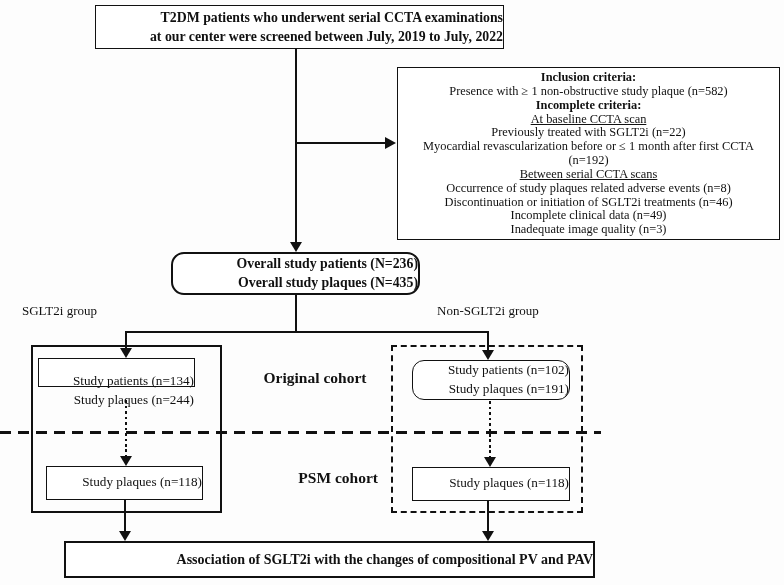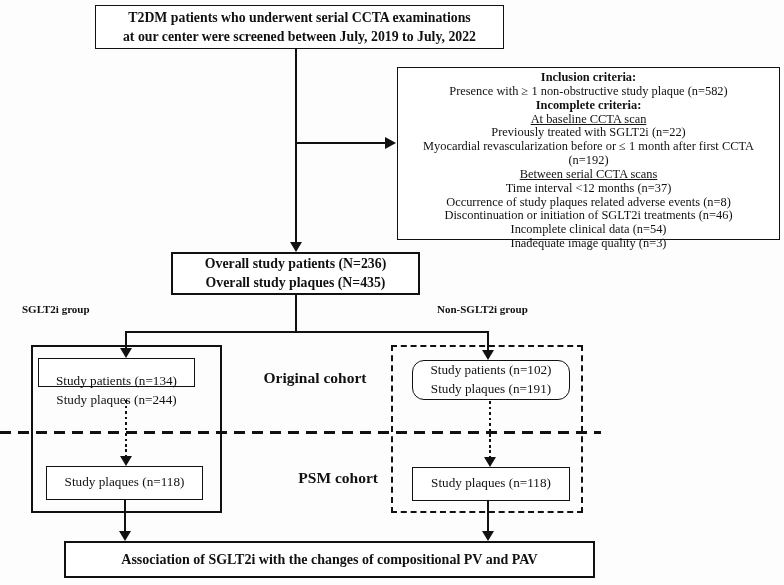--- a/index.html
+++ b/index.html
@@ -9,21 +9,21 @@
     background:#fdfdfd;
     font-family:"Liberation Serif","DejaVu Serif",serif;
     color:#111;
     overflow:hidden;
   }
   .box{
     position:absolute;
     box-sizing:border-box;
     background:#fff;
     border:1.5px solid #111;
-    text-align:center;
+    text-align:right;
   }
   .bold{font-weight:bold;}
   .hline,.vline{position:absolute;background:#111;}
   .arrow-down{
     position:absolute;width:0;height:0;
     border-left:6px solid transparent;
     border-right:6px solid transparent;
     border-top:10px solid #111;
   }
   .arrow-right{
@@ -39,23 +39,23 @@
   .dash-sep{
     position:absolute;height:3px;
     background:repeating-linear-gradient(90deg,#111 0 11px,transparent 11px 18px);
   }
   
   #screening-box{left:95px;top:5px;width:409px;height:44px;font-size:13.8px;font-weight:bold;line-height:19px;padding-top:2px;}
   
   #criteria-box{left:397px;top:67px;width:383px;height:173px;text-align:center;font-size:12.4px;line-height:13.85px;padding:3px 7px;}
   #criteria-box .u{text-decoration:underline;}
   
-  #overall-box{left:171px;top:252px;width:249px;height:43px;border-width:2px;font-size:13.8px;font-weight:bold;line-height:19px;}
+  #overall-box{left:171px;top:252px;width:249px;height:43px;border-width:2px;font-size:13.8px;font-weight:bold;line-height:19px;border-radius:13px;}
   
-  .grp-label{position:absolute;font-size:11px;font-weight:bold;white-space:nowrap;}
+  .grp-label{position:absolute;font-size:13px;font-weight:normal;white-space:nowrap;}
   #sglt2i-label{left:22px;top:303px;}
   #non-sglt2i-label{left:437px;top:303px;}
   
   #left-outer-box{left:31px;top:345px;width:191px;height:168px;border-width:2px;background:transparent;}
   #right-outer-box{left:391px;top:345px;width:192px;height:168px;border:2.5px dashed #111;background:transparent;}
   
   .inner-box{font-size:13.2px;line-height:18.5px;}
   #left-original-box{left:38px;top:358px;width:157px;height:29px;padding-top:13px;}
   #right-original-box{left:412px;top:360px;width:158px;height:40px;border-radius:12px;}
   #left-psm-box{left:46px;top:466px;width:157px;height:34px;line-height:30px;}
@@ -84,24 +84,23 @@
   <div class="arrow-right" style="left:385px;top:137px;"></div>
 
   <div class="box" id="criteria-box">
     <div class="bold">Inclusion criteria:</div>
     <div>Presence with ≥ 1 non-obstructive study plaque (n=582)</div>
     <div class="bold">Incomplete criteria:</div>
     <div class="u">At baseline CCTA scan</div>
     <div>Previously treated with SGLT2i (n=22)</div>
     <div>Myocardial revascularization before or ≤ 1 month after first CCTA (n=192)</div>
     <div class="u">Between serial CCTA scans</div>
-    <div>Time interval &lt;12 months (n=37)</div>
     <div>Occurrence of study plaques related adverse events (n=8)</div>
     <div>Discontinuation or initiation of SGLT2i treatments (n=46)</div>
-    <div>Incomplete clinical data (n=54)</div>
+    <div>Incomplete clinical data (n=49)</div>
     <div>Inadequate image quality (n=3)</div>
   </div>
 
   <div class="box" id="overall-box">
     <div>Overall study patients (N=236)</div>
     <div>Overall study plaques (N=435)</div>
   </div>
 
   <div class="grp-label" id="sglt2i-label">SGLT2i group</div>
   <div class="grp-label" id="non-sglt2i-label">Non-SGLT2i group</div>

